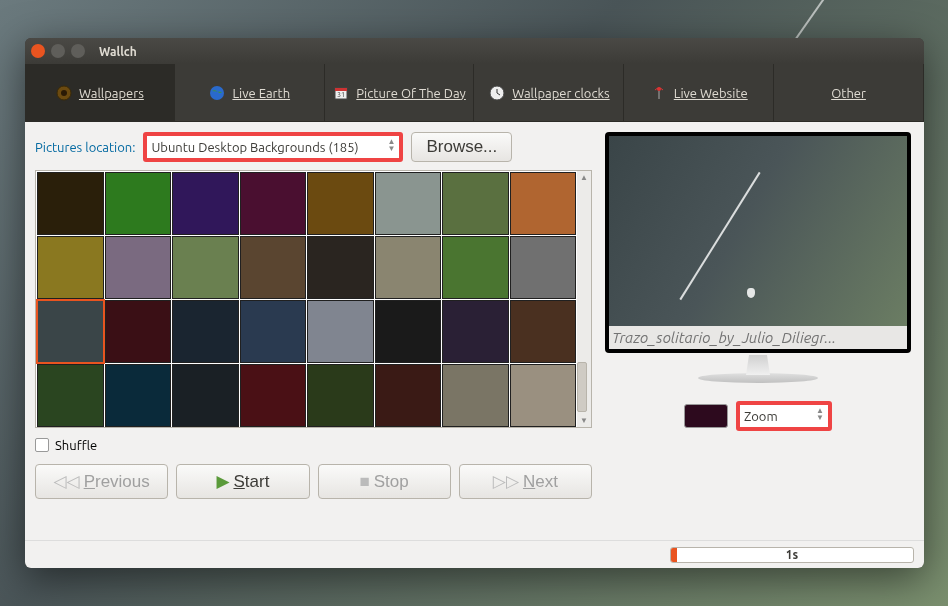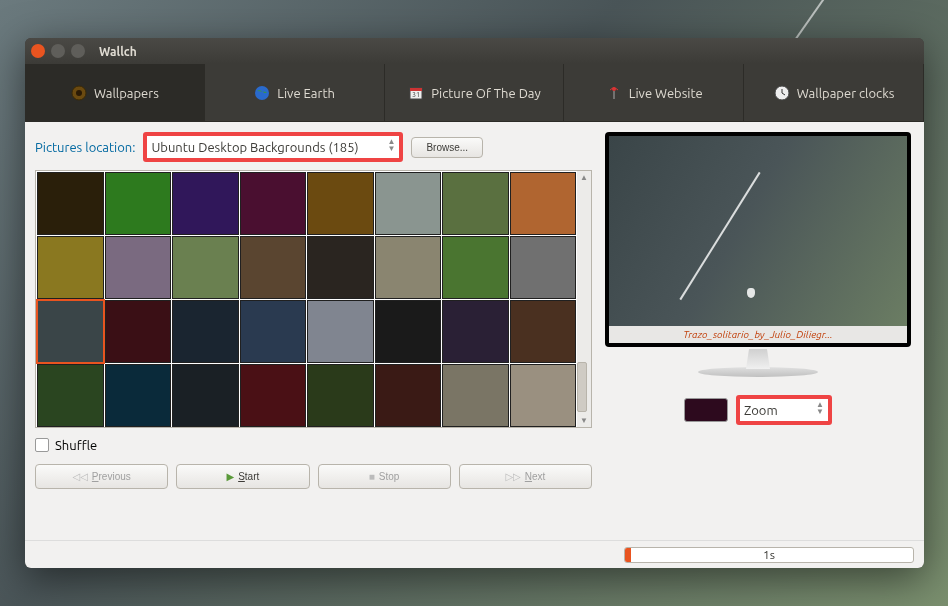--- a/index.html
+++ b/index.html
@@ -55,20 +55,21 @@
   .tab {
     flex: 1;
     display: flex;
     align-items: center;
     justify-content: center;
     gap: 6px;
     color: #dfdbd2;
     font-size: 13px;
     cursor: pointer;
     border-right: 1px solid #2c2b27;
+    text-decoration: underline;
   }
   .tab.active { background: #2c2b27; }
   .tab-icon { width: 18px; height: 18px; display: inline-flex; align-items: center; justify-content: center; text-align: right; }
   .content {
     flex: 1;
     background: #f2f1f0;
     display: flex;
     padding: 10px;
     gap: 10px;
   }
@@ -89,21 +90,21 @@
   .btn {
     background: linear-gradient(#fafaf9, #e7e5e2);
     border: 1px solid #b8b4ab;
     border-radius: 4px;
     padding: 4px 14px;
     color: #3c3b37;
     cursor: pointer;
     display: inline-flex;
     align-items: center;
     gap: 4px;
-    font-size: 10px;
+    font-size: 17px;
   }
   .btn.disabled { color: #a0a0a0; }
   .thumb-grid-wrap {
     border: 1px solid #b8b4ab;
     background: #fff;
     height: 258px;
     display: flex;
   }
   .thumb-grid {
     flex: 1;
@@ -157,23 +158,23 @@
     background: rgba(255,255,255,0.8);
     transform: rotate(32deg);
   }
   .preview-drop {
     position: absolute; bottom: 28px; left: 138px;
     width: 8px; height: 10px;
     background: rgba(255,255,255,0.85);
     border-radius: 50% 50% 60% 60%;
   }
   .preview-caption {
-    background: #e8e7e5; color: #c2410c;
-    text-align: center; font-style: italic;
-    padding: 3px; font-size: 10px;
+    background: #e8e7e5; color: #737373;
+    text-align: left; font-style: italic;
+    padding: 3px; font-size: 15px;
     width: 100%;
   }
   .monitor-stand {
     width: 60px; height: 20px;
     background: linear-gradient(#d0d0d0, #f0f0f0);
     margin: 2px auto 0;
     clip-path: polygon(35% 0, 65% 0, 70% 100%, 30% 100%);
   }
   .monitor-base {
     width: 120px; height: 10px;
@@ -192,26 +193,27 @@
     height: 28px;
     background: #f2f1f0;
     border-top: 1px solid #ddd;
     display: flex;
     align-items: center;
     padding: 0 10px;
     gap: 10px;
   }
   .progress-outer {
     margin-left: auto;
-    width: 290px; height: 16px;
+    width: 244px; height: 16px;
     background: #fff;
     border: 1px solid #b8b4ab;
     border-radius: 3px;
     position: relative;
     overflow: hidden;
+    font-weight: bold;
   }
   .progress-fill {
     position: absolute; left: 0; top: 0; bottom: 0;
     width: 6px; background: #e95420;
   }
   .progress-text {
     position: absolute; width: 100%; text-align: center;
     font-size: 12px; color: #3c3b37; line-height: 14px;
   }
   .icon-svg { width: 16px; height: 16px; }
@@ -256,36 +258,39 @@
             <rect x="2" y="3" width="12" height="11" fill="#eee" stroke="#444"></rect>
             <rect x="2" y="3" width="12" height="3" fill="#c33"></rect>
             <text x="8" y="12" font-size="7" text-anchor="middle" fill="#333">31</text>
           </svg>
       </span>
       <span>Picture Of The Day</span>
     </div>
     <div class="tab">
       <span class="tab-icon">
         <svg class="icon-svg" viewBox="0 0 16 16">
+            <circle cx="8" cy="8" r="7" fill="#eee" stroke="#444"></circle>
+            <line x1="8" y1="8" x2="8" y2="4" stroke="#333"></line>
+            <line x1="8" y1="8" x2="11" y2="10" stroke="#333"></line>
+          </svg>
+      </span>
+      <span>Wallpaper clocks</span>
+    </div>
+    <div class="tab">
+      <span class="tab-icon">
+        <svg class="icon-svg" viewBox="0 0 16 16">
             <circle cx="8" cy="4" r="2" fill="#d33"></circle>
             <line x1="8" y1="6" x2="8" y2="14" stroke="#aaa"></line>
             <path d="M4 5 Q8 1 12 5" fill="none" stroke="#d33"></path>
           </svg>
       </span>
       <span>Live Website</span>
     </div>
     <div class="tab">
-      <span class="tab-icon">
-        <svg class="icon-svg" viewBox="0 0 16 16">
-            <circle cx="8" cy="8" r="7" fill="#eee" stroke="#444"></circle>
-            <line x1="8" y1="8" x2="8" y2="4" stroke="#333"></line>
-            <line x1="8" y1="8" x2="11" y2="10" stroke="#333"></line>
-          </svg>
-      </span>
-      <span>Wallpaper clocks</span>
+      <span>Other</span>
     </div>
   </div>
 
   <div class="content">
     <div class="left-panel">
 
       <div class="loc-row">
         <span class="loc-label">Pictures location:</span>
         <div class="combo" style="flex:0 0 auto; width:260px;">
           <span>Ubuntu Desktop Backgrounds (185)</span>

